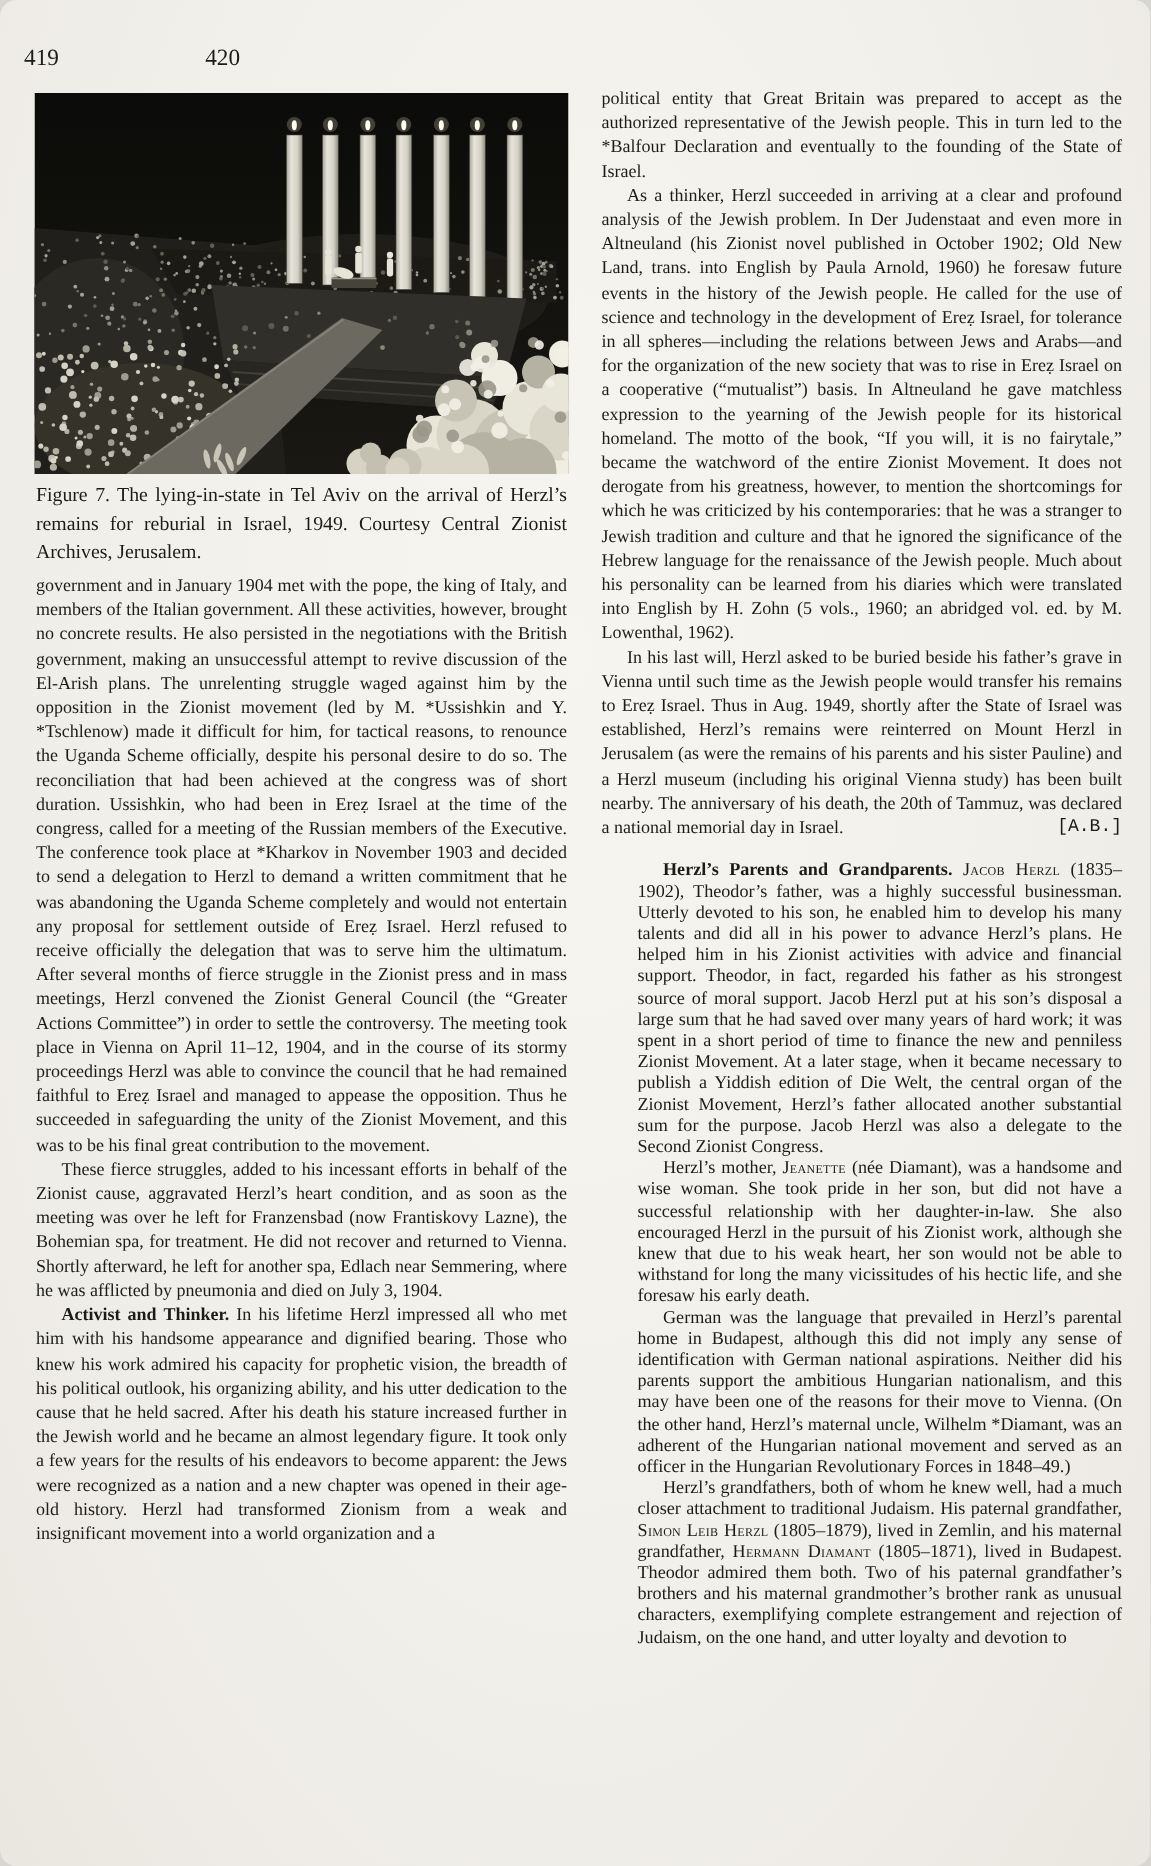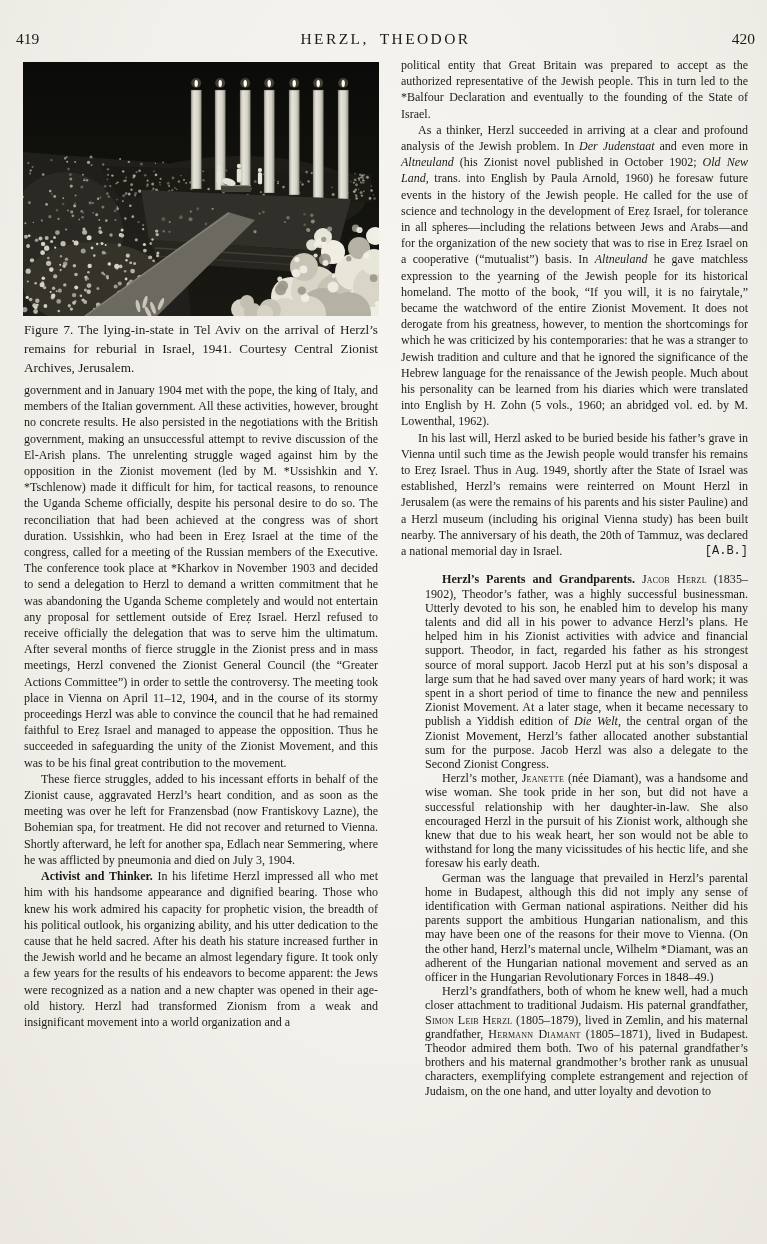--- a/index.html
+++ b/index.html
@@ -1,44 +1,43 @@
 <!DOCTYPE html>
 <html style="--paper: #f2f0ea; --ink: #1c1b18;"><head>
 <meta charset="utf-8">
 <style>
   html,body{margin:0;padding:0;background:#d8d6d0;}
   .page{position:relative;width:767px;height:1244px;overflow:hidden;
         font-family:"Liberation Serif",serif;color:var(--ink,#1c1b18);
-        background:radial-gradient(ellipse at 50% 35%, #f7f5f0 0%, var(--paper,#f2f0ea) 55%, #e9e7e0 100%);}
+        background:radial-gradient(ellipse at 50% 35%, #f7f5f0 0%, var(--paper,#f2f0ea) 55%, #e9e7e0 100%);border-radius:11px;}
   .header{position:absolute;top:30px;left:16px;width:739px;display:flex;align-items:baseline;}
   .pageno{width:72px;font-size:15.5px;}
   .pageno.right{text-align:right;}
   .running-title{flex:1;text-align:center;font-size:15.5px;letter-spacing:2.4px;word-spacing:5px;}
   .figure-photo{position:absolute;left:23px;top:62px;width:356px;height:254px;display:block;}
   .caption{position:absolute;left:24px;top:320px;width:354px;font-size:13.2px;line-height:19px;text-align:justify;}
   .col{position:absolute;}
   .col-left{left:24px;top:382px;width:354px;}
   .col-right{left:401px;top:57px;width:347px;}
   .para{margin:0;font-size:12px;line-height:16.2px;text-align:justify;}
   .ind{text-indent:17px;}
   .small{margin-top:13px;margin-left:24px;}
   .small .para{font-size:12.1px;line-height:14.2px;}
   .b{font-weight:bold;}
-  .i{font-style:italic;}
+  .i{}
   .sc{font-variant:small-caps;letter-spacing:.2px;}
   .sig{float:right;font-family:Liberation Mono, monospace;}
 </style>
 </head>
 <body>
 
 <div class="page">
 
   <div class="header">
     <span class="pageno">419</span>
-    <span class="running-title">HERZL, THEODOR</span>
     <span class="pageno right">420</span>
   </div>
 
   <svg class="figure-photo" viewBox="0 0 356 254" role="img" aria-label="Night photograph of the lying-in-state in Tel Aviv: seven tall memorial candles on a platform, attendants in white, a large crowd at left and floodlit trees at lower right.">
     <defs>
       <linearGradient id="sky" x1="0" y1="0" x2="0" y2="1">
         <stop offset="0" stop-color="#0b0b09"></stop>
           <stop offset="1" stop-color="#191813"></stop>
       </linearGradient>
       <linearGradient id="gradPillar" x1="0" y1="0" x2="1" y2="0">
@@ -541,21 +540,21 @@
         <circle cx="242.0" cy="251.0" r="8.0" fill="#d6d3c5"></circle>
         <circle cx="224.0" cy="240.0" r="7.0" fill="#c3c0b1"></circle>
         <ellipse cx="115" cy="244" rx="2" ry="6.5" fill="#c9c6b7" transform="rotate(-12 115 244)"></ellipse>
         <ellipse cx="122" cy="240" rx="2" ry="6.5" fill="#c9c6b7" transform="rotate(16 122 240)"></ellipse>
         <ellipse cx="130" cy="246" rx="2" ry="6.5" fill="#c9c6b7" transform="rotate(-20 130 246)"></ellipse>
         <ellipse cx="138" cy="242" rx="2" ry="6.5" fill="#c9c6b7" transform="rotate(24 138 242)"></ellipse>
         <ellipse cx="125" cy="250" rx="2" ry="6.5" fill="#c9c6b7" transform="rotate(-28 125 250)"></ellipse>
       </g>
   </svg>
 
-  <div class="caption">Figure 7. The lying-in-state in Tel Aviv on the arrival of Herzl’s remains for reburial in Israel, 1941. Courtesy Central Zionist Archives, Jerusalem.</div>
+  <div class="caption">Figure 7. The lying-in-state in Tel Aviv on the arrival of Herzl’s remains for reburial in Israel, 1949. Courtesy Central Zionist Archives, Jerusalem.</div>
 
   <div class="col col-left">
       <p class="para"><span>government and in January 1904 met with the pope, the king of Italy, and members of the Italian government. All these activities, however, brought no concrete results. He also persisted in the negotiations with the British government, making an unsuccessful attempt to revive discussion of the El-Arish plans. The unrelenting struggle waged against him by the opposition in the Zionist movement (led by M. *Ussishkin and Y. *Tschlenow) made it difficult for him, for tactical reasons, to renounce the Uganda Scheme officially, despite his personal desire to do so. The reconciliation that had been achieved at the congress was of short duration. Ussishkin, who had been in Ereẓ Israel at the time of the congress, called for a meeting of the Russian members of the Executive. The conference took place at *Kharkov in November 1903 and decided to send a delegation to Herzl to demand a written commitment that he was abandoning the Uganda Scheme completely and would not entertain any proposal for settlement outside of Ereẓ Israel. Herzl refused to receive officially the delegation that was to serve him the ultimatum. After several months of fierce struggle in the Zionist press and in mass meetings, Herzl convened the Zionist General Council (the “Greater Actions Committee”) in order to settle the controversy. The meeting took place in Vienna on April 11–12, 1904, and in the course of its stormy proceedings Herzl was able to convince the council that he had remained faithful to Ereẓ Israel and managed to appease the opposition. Thus he succeeded in safeguarding the unity of the Zionist Movement, and this was to be his final great contribution to the movement.</span></p>
       <p class="para ind"><span>These fierce struggles, added to his incessant efforts in behalf of the Zionist cause, aggravated Herzl’s heart condition, and as soon as the meeting was over he left for Franzensbad (now Frantiskovy Lazne), the Bohemian spa, for treatment. He did not recover and returned to Vienna. Shortly afterward, he left for another spa, Edlach near Semmering, where he was afflicted by pneumonia and died on July 3, 1904.</span></p>
       <p class="para ind"><span class="b">Activist and Thinker. </span><span>In his lifetime Herzl impressed all who met him with his handsome appearance and dignified bearing. Those who knew his work admired his capacity for prophetic vision, the breadth of his political outlook, his organizing ability, and his utter dedication to the cause that he held sacred. After his death his stature increased further in the Jewish world and he became an almost legendary figure. It took only a few years for the results of his endeavors to become apparent: the Jews were recognized as a nation and a new chapter was opened in their age-old history. Herzl had transformed Zionism from a weak and insignificant movement into a world organization and a</span></p>
     </div>
 
   <div class="col col-right">
     <div>
         <p class="para"><span>political entity that Great Britain was prepared to accept as the authorized representative of the Jewish people. This in turn led to the *Balfour Declaration and eventually to the founding of the State of Israel.</span></p>

